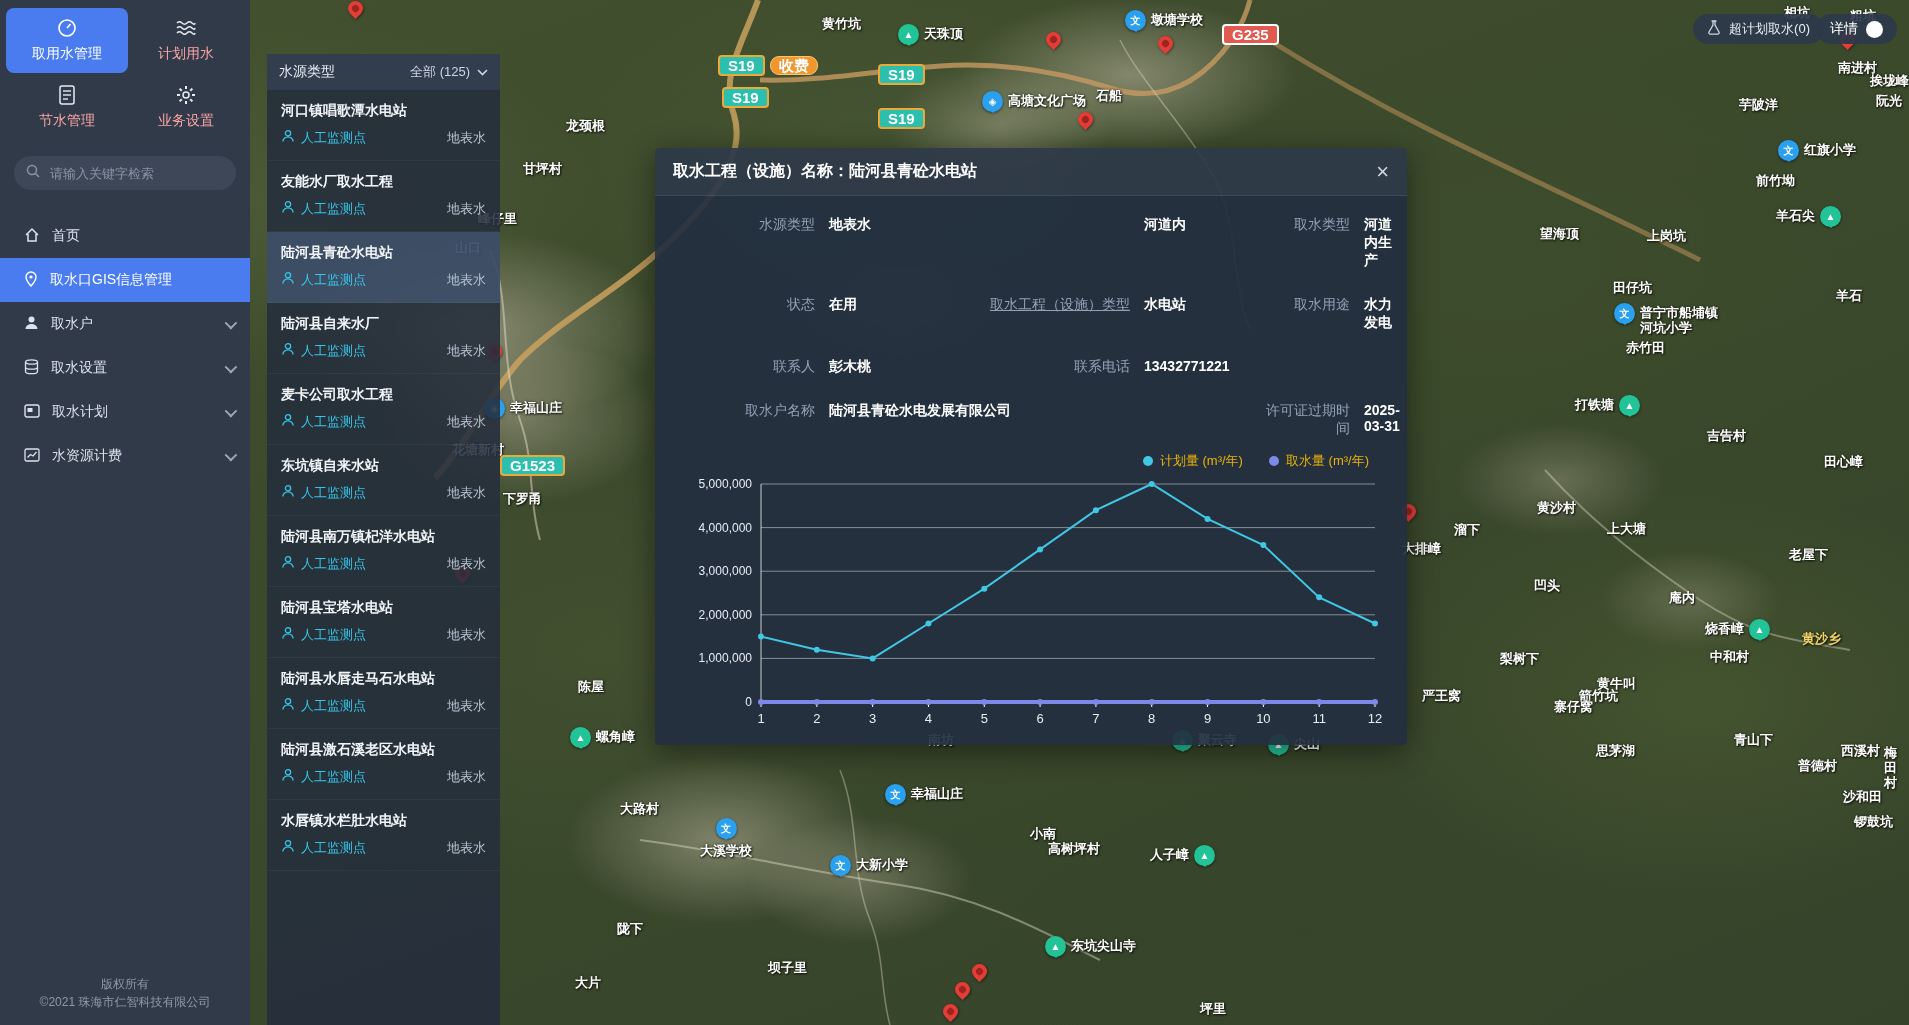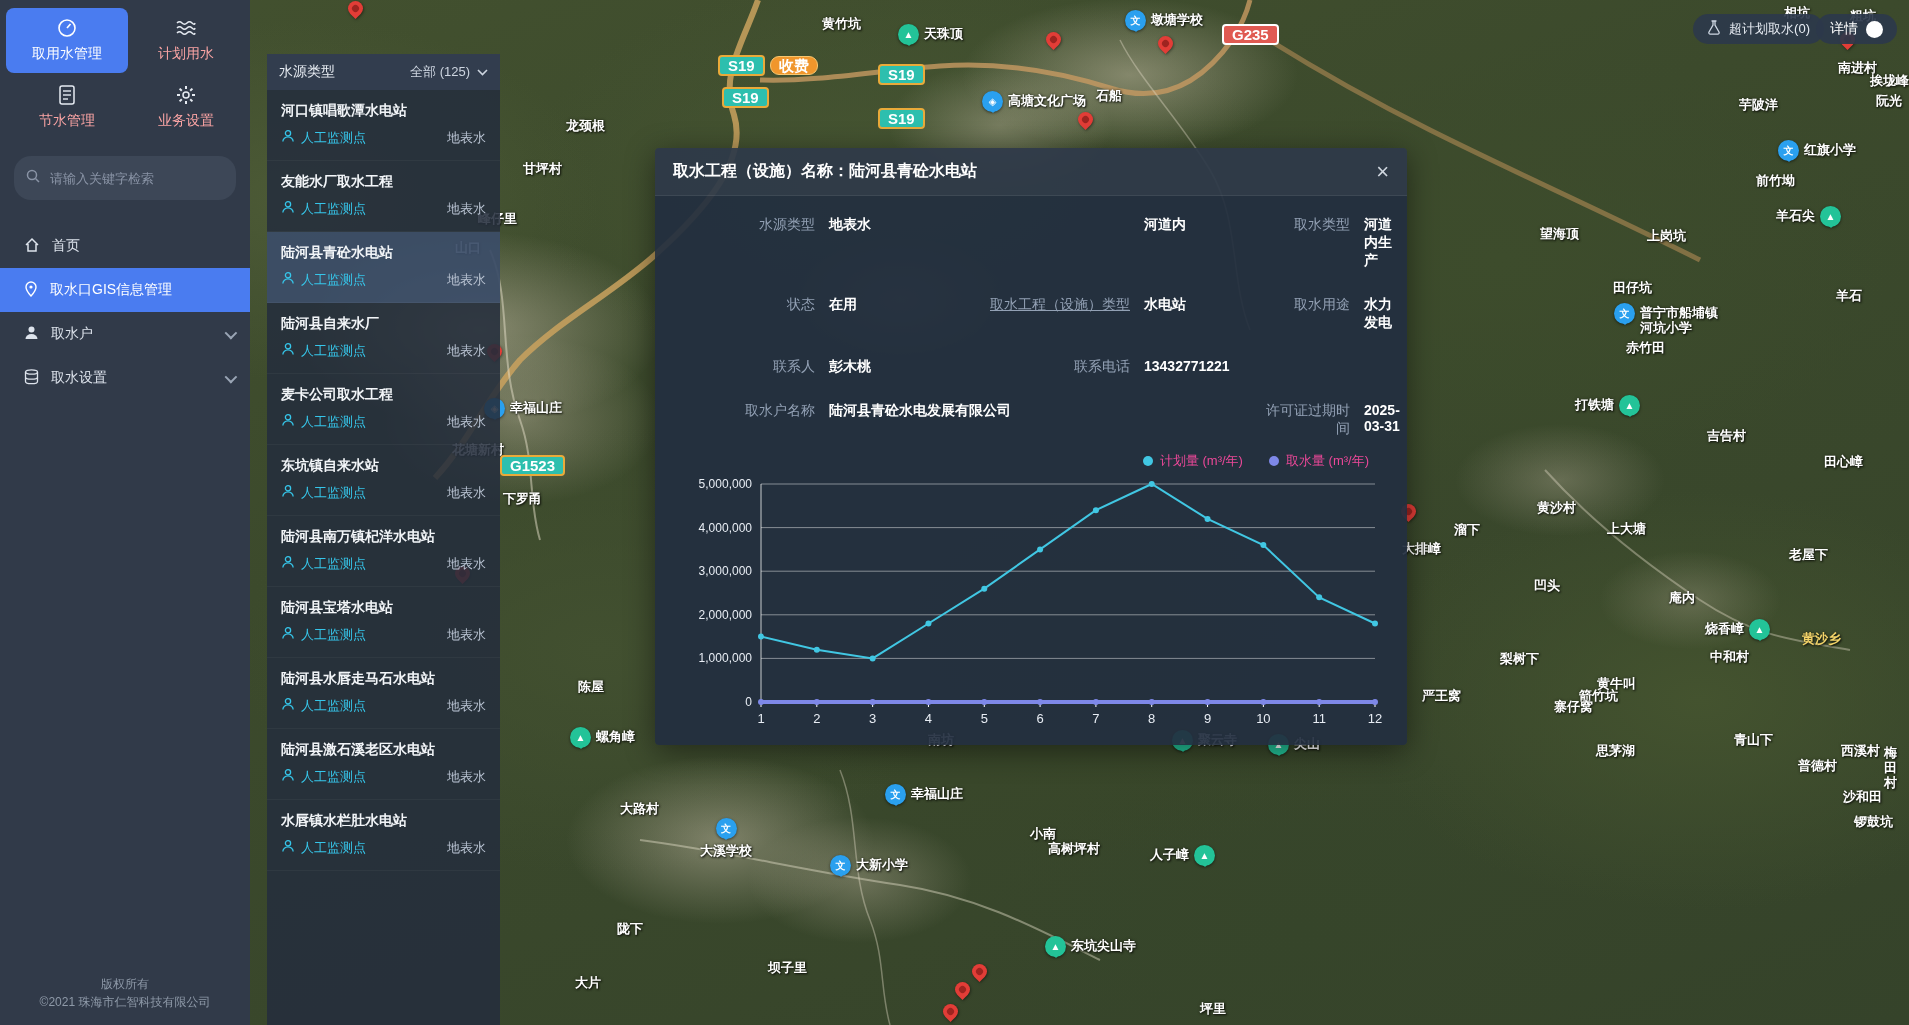--- a/index.html
+++ b/index.html
@@ -58,21 +58,21 @@
   .knob{width:17px;height:17px;border-radius:50%;background:#fff;flex:none;}
 
   
   #sidebar{position:absolute;left:0;top:0;width:250px;height:1025px;background:#313a49;color:#dde3ec;
     display:flex;flex-direction:column;}
   #tiles{display:grid;grid-template-columns:122px 1fr;padding:8px 6px 2px 6px;row-gap:2px;}
   .tile{display:flex;flex-direction:column;align-items:center;justify-content:center;gap:7px;
     padding:10px 4px;border-radius:8px;font-size:14px;cursor:pointer;color:#fca5a5;}
   .tile.active{background:#4a7cf0;color:#fff;}
   .tile svg{display:block;}
-  #side-search{margin:14px 14px 10px 14px;height:44px;border-radius:17px;background:#3d4757;
+  #side-search{margin:14px 14px 10px 14px;height:34px;border-radius:17px;background:#3d4757;
     display:flex;align-items:center;padding:0 12px;gap:8px;}
   #side-search input{background:transparent;border:none;outline:none;color:#cfd6e0;font-size:13px;width:100%;}
   #side-search input::placeholder{color:#8a94a6;}
   #menu{margin-top:14px;}
   .menu-item{height:44px;display:flex;align-items:center;gap:12px;padding:0 16px 0 24px;font-size:14px;cursor:pointer;}
   .menu-item.active{background:#4a7cf0;color:#fff;}
   .menu-item .mi-label{flex:1;}
   .chev{width:9px;height:9px;border-right:2px solid #9aa5b5;border-bottom:2px solid #9aa5b5;
     transform:rotate(45deg) translateY(-2px);flex:none;}
   #side-footer{margin-top:auto;text-align:center;color:#8e99a8;font-size:12px;line-height:18px;padding-bottom:14px;}
@@ -98,21 +98,21 @@
   #modal{position:absolute;left:655px;top:148px;width:752px;height:597px;background:rgba(34,46,64,.93);
     border-radius:4px;color:#fff;box-shadow:0 6px 30px rgba(0,0,0,.45);}
   #modal-head{height:48px;display:flex;align-items:center;padding:0 18px;font-size:16px;font-weight:bold;
     background:rgba(255,255,255,.05);border-bottom:1px solid rgba(255,255,255,.07);border-radius:4px 4px 0 0;}
   #modal-close{margin-left:auto;color:#cfd6df;font-size:22px;font-weight:normal;cursor:pointer;line-height:20px;}
   #modal-fields{display:grid;grid-template-columns:150px 130px 185px 115px 105px 1fr;
     padding:20px 24px 0 24px;row-gap:26px;font-size:14px;}
   .f-label{color:#93a1b5;text-align:right;padding-right:14px;}
   .f-value{color:#fff;font-weight:bold;}
   #chart-wrap{padding:14px 10px 0 10px;}
-  #legend{display:flex;justify-content:flex-end;gap:26px;font-size:13px;color:#ec4899;padding-right:28px;}
+  #legend{display:flex;justify-content:flex-end;gap:26px;font-size:13px;color:#eab308;padding-right:28px;}
   .lg-item{display:flex;align-items:center;gap:7px;}
   .lg-dot{width:10px;height:10px;border-radius:50%;flex:none;}
 </style>
 </head>
 <body>
 
 <div id="stage">
 
   <div id="map">
     <svg id="roads" width="1909" height="1025">
@@ -358,20 +358,36 @@
           <span class="chev"></span>
         </div>
         <div class="menu-item">
           <span><svg width="15" height="16" viewBox="0 0 15 16">
               <ellipse cx="7.5" cy="3" rx="6" ry="2.2" stroke="#dde3ec" stroke-width="1.3" fill="none"></ellipse>
               <path d="M1.5,3 v9.5 a6,2.2 0 0 0 12,0 v-9.5 M1.5,8 a6,2.2 0 0 0 12,0" stroke="#dde3ec" stroke-width="1.3" fill="none"></path>
             </svg></span>
           <span class="mi-label">取水设置</span>
           <span class="chev"></span>
         </div>
+        <div class="menu-item">
+          <span><svg width="16" height="14" viewBox="0 0 16 14">
+              <rect x="1" y="1" width="14" height="12" rx="2" stroke="#dde3ec" stroke-width="1.4" fill="none"></rect>
+              <rect x="3.5" y="4" width="5" height="4" fill="#dde3ec"></rect>
+            </svg></span>
+          <span class="mi-label">取水计划</span>
+          <span class="chev"></span>
+        </div>
+        <div class="menu-item">
+          <span><svg width="16" height="14" viewBox="0 0 16 14">
+              <rect x="1" y="1" width="14" height="12" rx="1.5" stroke="#dde3ec" stroke-width="1.3" fill="none"></rect>
+              <polyline points="3.5,9.5 6.5,6.5 9,8 12.5,4" stroke="#dde3ec" stroke-width="1.3" fill="none"></polyline>
+            </svg></span>
+          <span class="mi-label">水资源计费</span>
+          <span class="chev"></span>
+        </div>
       </nav>
     <div id="side-footer">
       <div>版权所有</div>
       <div>©2021 珠海市仁智科技有限公司</div>
     </div>
   </aside>
 
   <div id="list-panel">
     <div id="filter-row">
       <span>水源类型</span>

